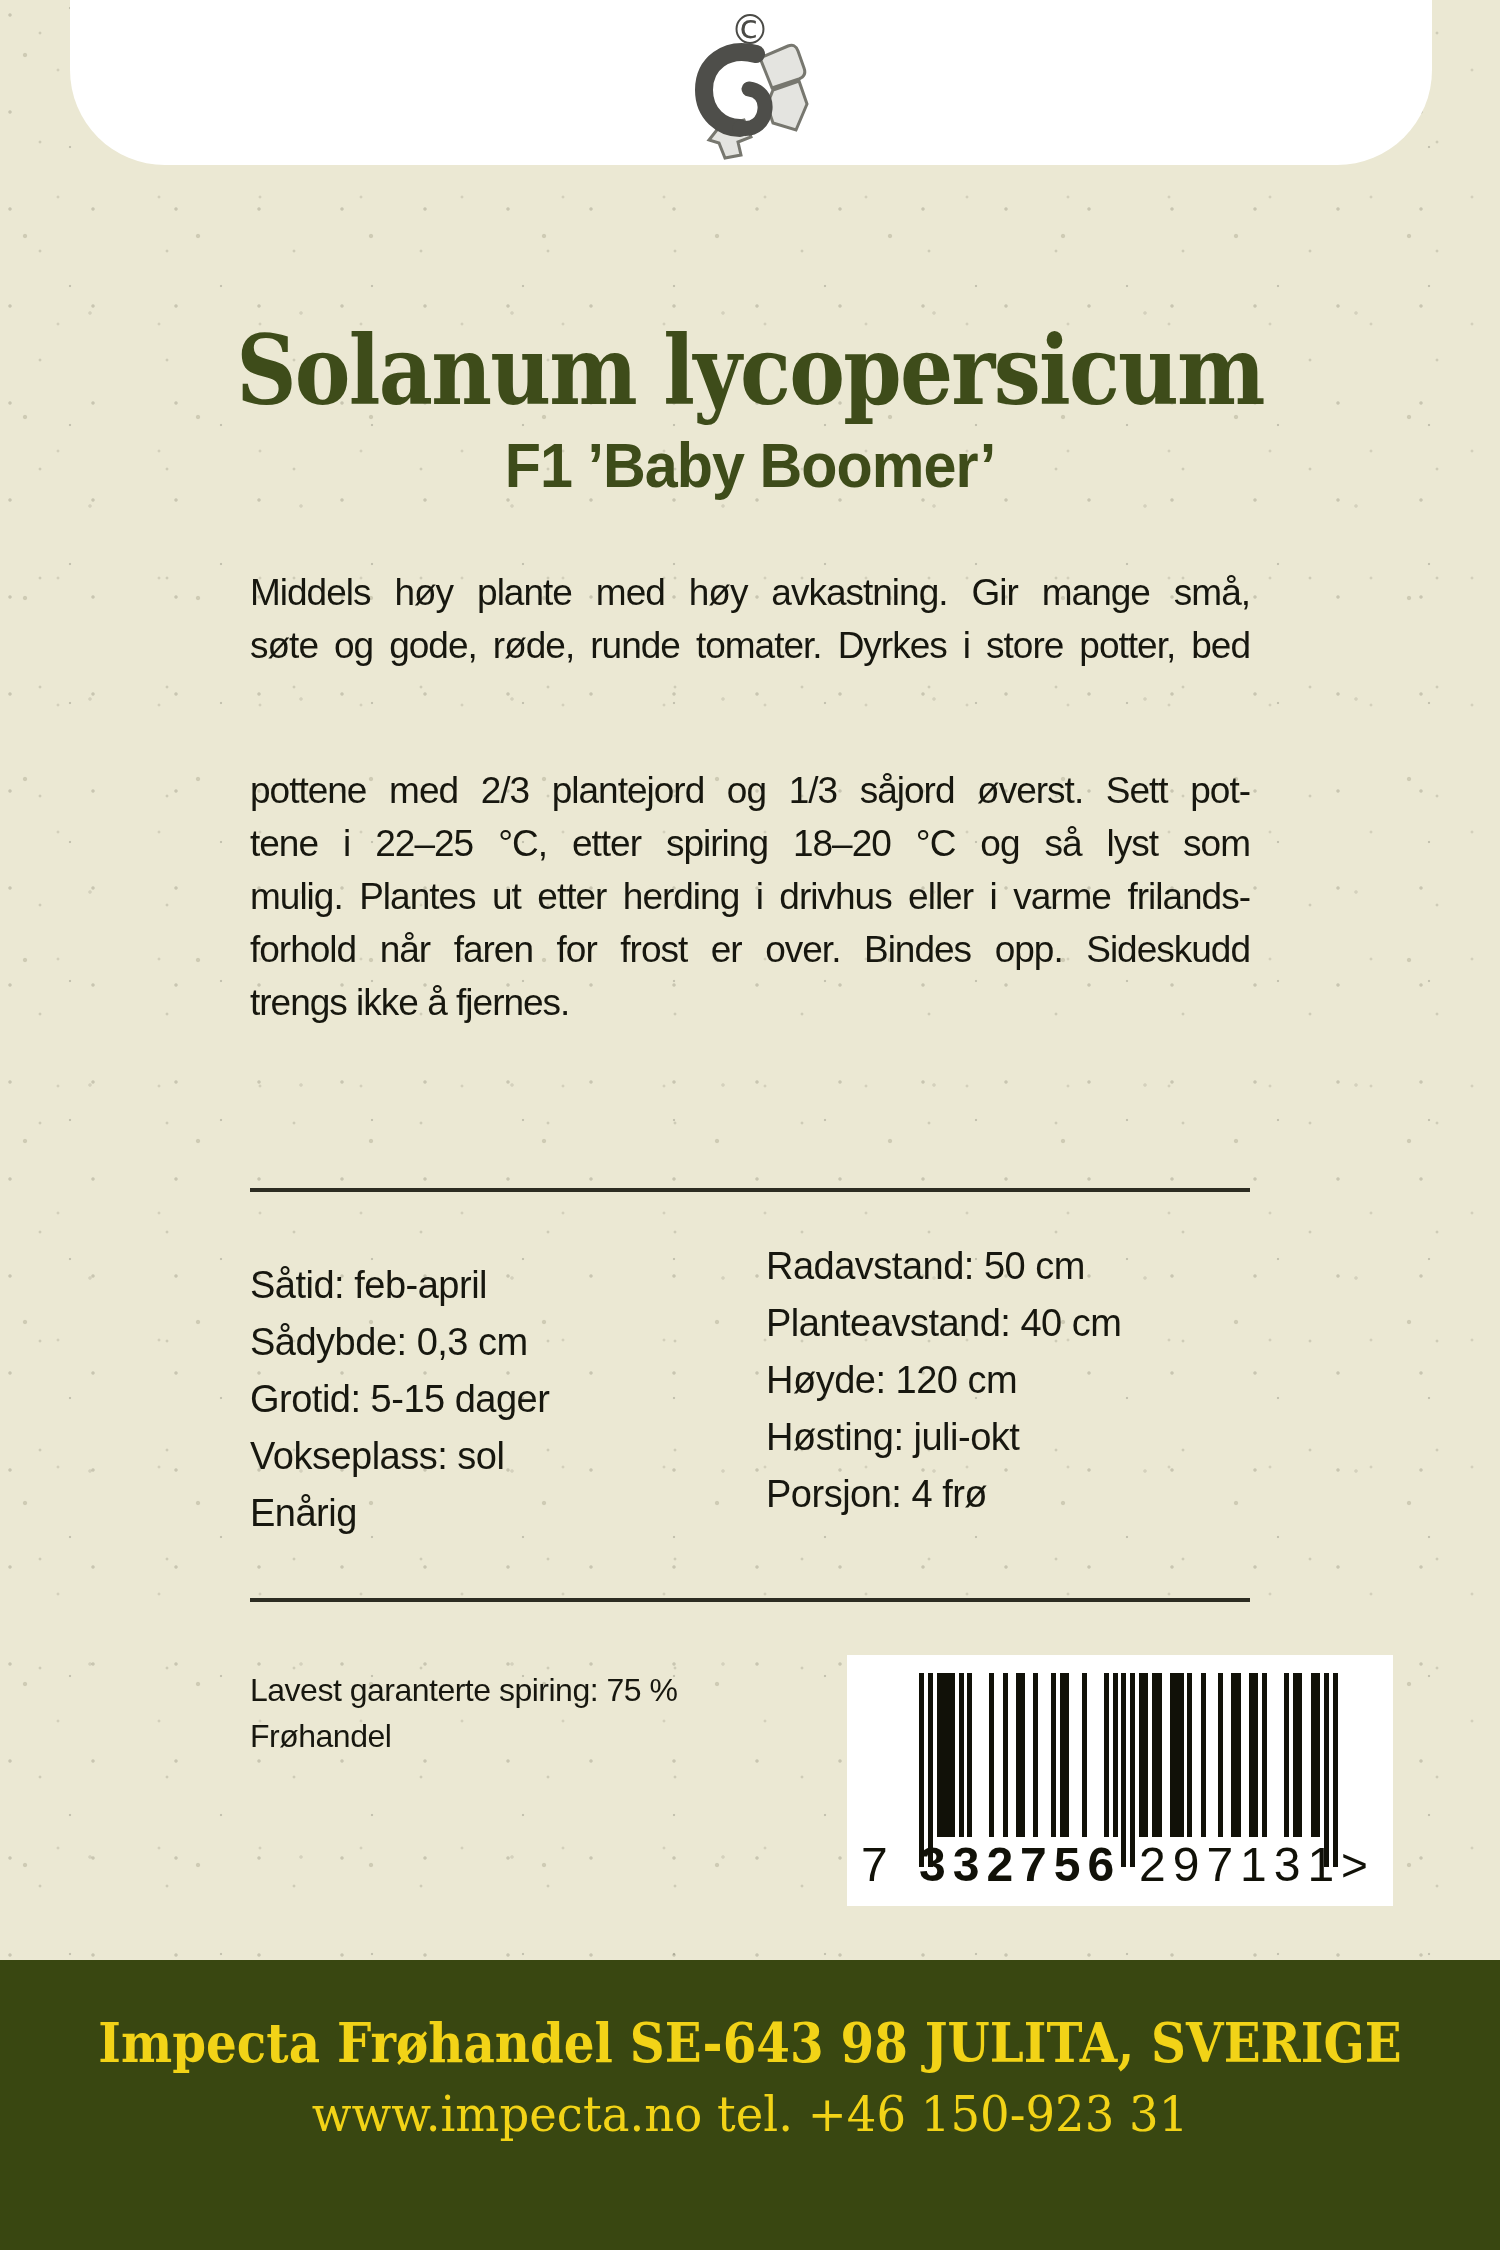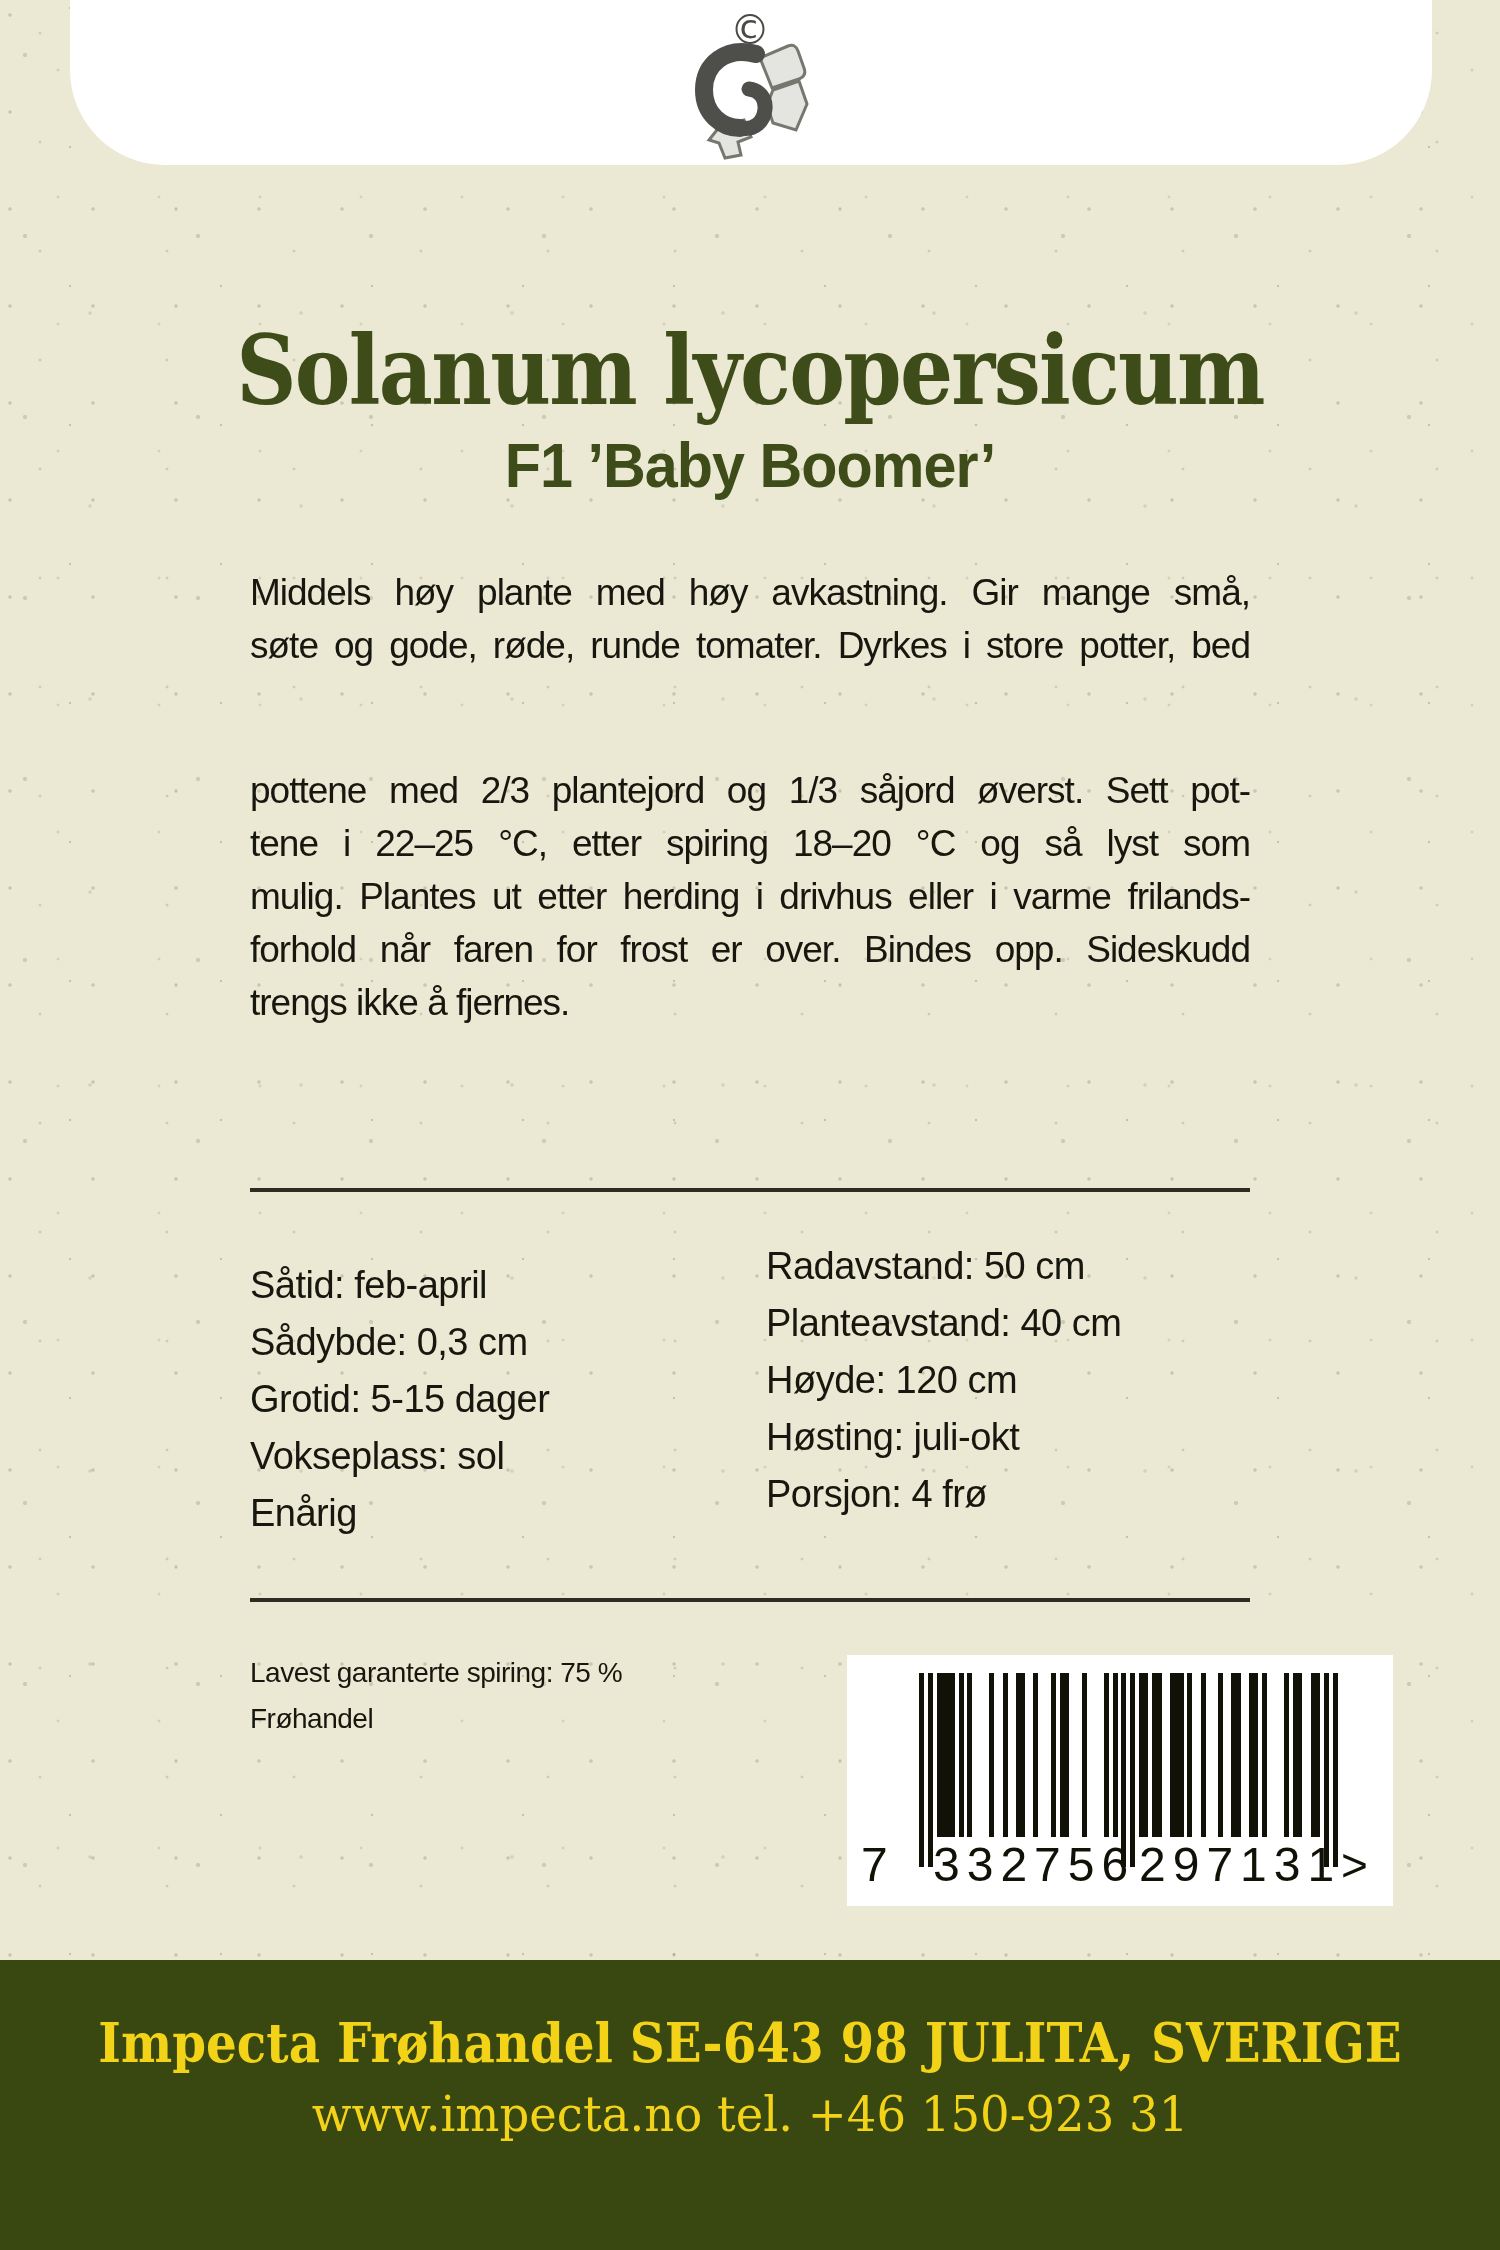--- a/index.html
+++ b/index.html
@@ -45,29 +45,29 @@
   .desc{top:566px;}
   .cult{top:764px;}
   .bold{font-weight:bold;}
 
   .rule{left:250px; width:1000px; height:4px; background:var(--rule);}
   .rule1{top:1188px;} .rule2{top:1598px;}
 
   .fact{position:absolute; font-size:38px; line-height:48px; letter-spacing:-0.5px; color:var(--ink); white-space:nowrap;}
   .fcol-left{left:250px;margin-top:19px;} .fcol-right{left:753px;margin-left:13px;}
 
-  .note{left:250px; font-size:28px; line-height:42px; letter-spacing:-0.5px; color:var(--ink); white-space:nowrap;}
+  .note{left:250px; font-size:32px; line-height:42px; letter-spacing:-0.5px; color:var(--ink); white-space:nowrap;margin-top:17px;}
   .note1{top:1652px;} .note2{top:1698px;}
 
   
   .barcode-box{left:847px; top:1655px; width:546px; height:251px; background:var(--white);}
   .bc-bar{position:absolute; background:#111108; top:18px;}
   .bc-num{position:absolute; top:186px; font-size:48px; line-height:48px; color:#111108;}
   .bc-first{left:14px;}
-  .bc-g1{left:86px; width:186px; letter-spacing:7px; text-align:right;}
+  .bc-g1{left:72px; width:186px; letter-spacing:7px; text-align:right;font-weight:bold;}
   .bc-g2{left:292px; width:186px; letter-spacing:7px; text-align:center;}
   .bc-arrow{left:494px; font-size:46px;}
 
   
   .footer-band{left:0; top:1960px; width:1500px; height:290px; background:var(--footer-bg);}
   .footer-line1{left:0; top:2012px; width:1500px; text-align:center;
     font-family:"DejaVu Serif", serif; font-weight:bold; font-size:55px; line-height:62px;
     color:var(--footer-text); transform:scaleX(0.88); transform-origin:center;}
   .footer-line2{left:0; top:2086px; width:1500px; text-align:center;
     font-family:"DejaVu Serif", serif; font-size:48px; line-height:56px;

